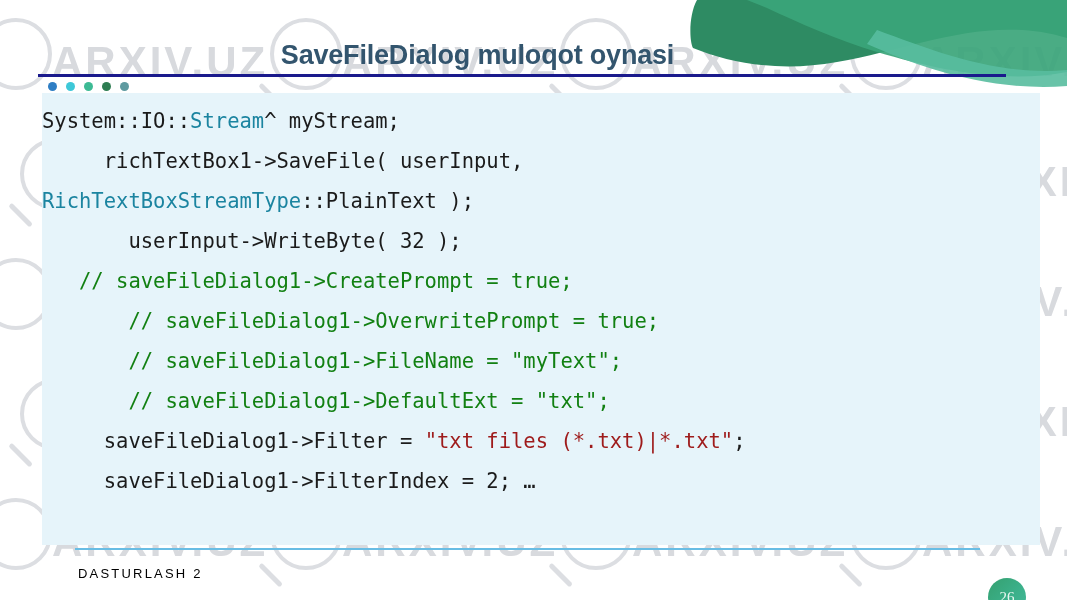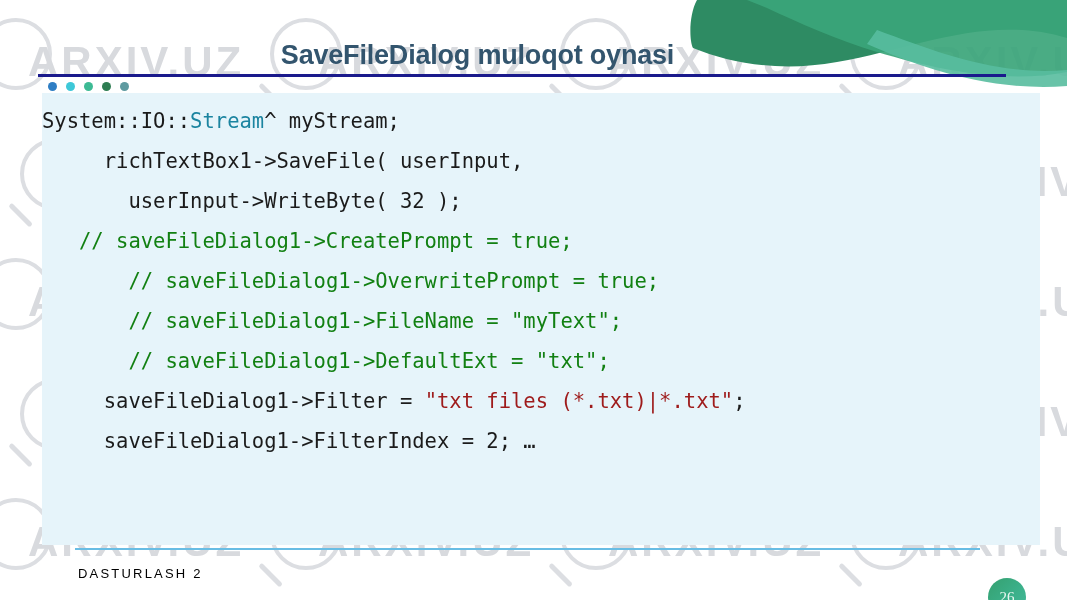--- a/index.html
+++ b/index.html
@@ -23,21 +23,21 @@
     z-index: 1;
     pointer-events: none;
   }
   .wm-cell {
     position: absolute;
     width: 300px;
     height: 120px;
   }
   .wm-text {
     position: absolute;
-    left: 68px;
+    left: 92px;
     top: 28px;
     font-family: "Liberation Sans", sans-serif;
     font-size: 42px;
     font-weight: bold;
     letter-spacing: 3px;
     color: #d8dade;
     white-space: nowrap;
   }
   .wm-glass {
     position: absolute;
@@ -293,20 +293,21 @@
     <span class="dot" style="background: rgb(46, 126, 196);"></span>
     <span class="dot" style="background: rgb(62, 200, 216);"></span>
     <span class="dot" style="background: rgb(61, 186, 148);"></span>
     <span class="dot" style="background: rgb(46, 125, 82);"></span>
     <span class="dot" style="background: rgb(94, 154, 160);"></span>
   </div>
 
 <div id="code-panel">
     <div class="code-line"><span class="tok-plain">System::IO::</span><span class="tok-type">Stream</span><span class="tok-plain">^ myStream;</span></div>
     <div class="code-line">    <span class="tok-plain"> richTextBox1-&gt;SaveFile( userInput,</span></div>
+    <div class="code-line"><span class="tok-type">RichTextBoxStreamType</span><span class="tok-plain">::PlainText );</span></div>
     <div class="code-line">      <span class="tok-plain"> userInput-&gt;WriteByte( 32 );</span></div>
     <div class="code-line">   <span class="tok-cmt">// saveFileDialog1-&gt;CreatePrompt = true;</span></div>
     <div class="code-line">      <span class="tok-cmt"> // saveFileDialog1-&gt;OverwritePrompt = true;</span></div>
     <div class="code-line">      <span class="tok-cmt"> // saveFileDialog1-&gt;FileName = "myText";</span></div>
     <div class="code-line">      <span class="tok-cmt"> // saveFileDialog1-&gt;DefaultExt = "txt";</span></div>
     <div class="code-line">     <span class="tok-plain">saveFileDialog1-&gt;Filter = </span><span class="tok-str">"txt files (*.txt)|*.txt"</span><span class="tok-plain">;</span></div>
     <div class="code-line">     <span class="tok-plain">saveFileDialog1-&gt;FilterIndex = 2; …</span></div>
   </div>
 
 <div id="footer-rule"></div>

